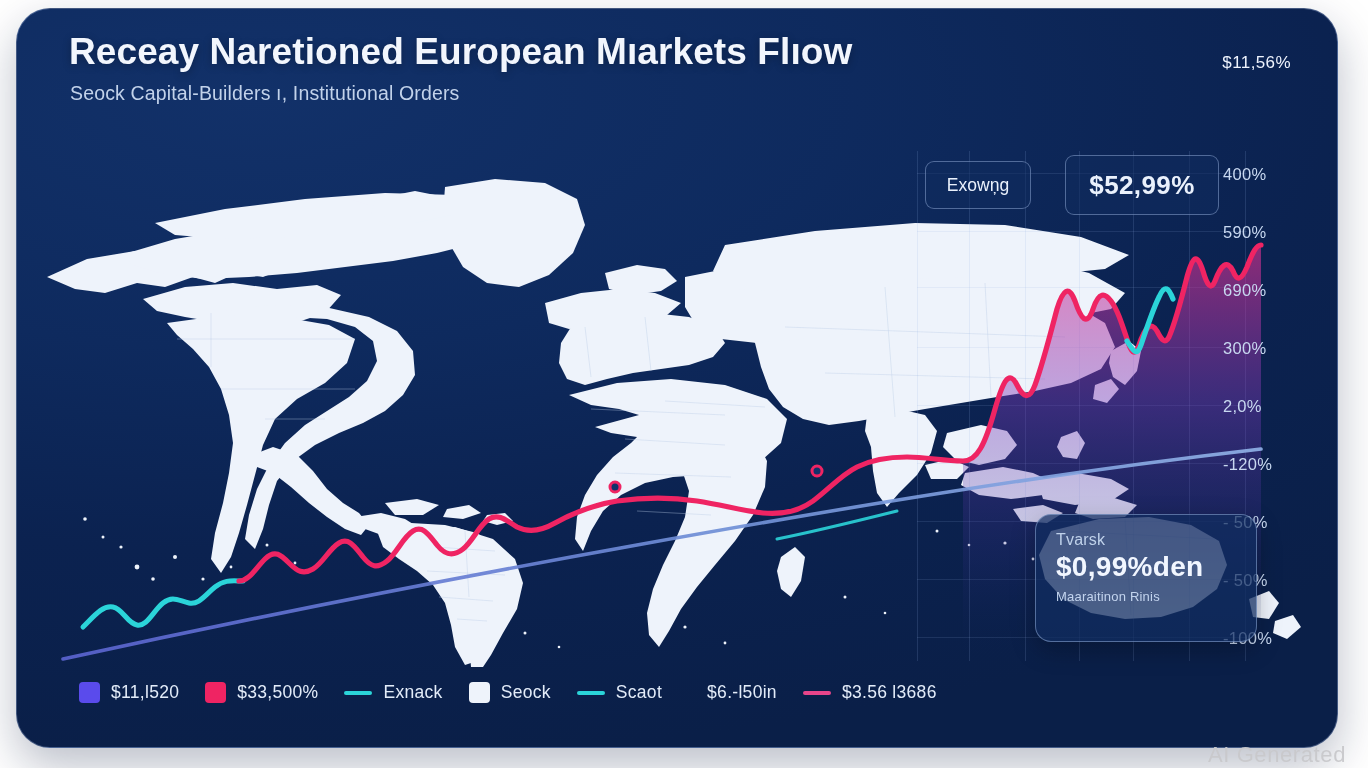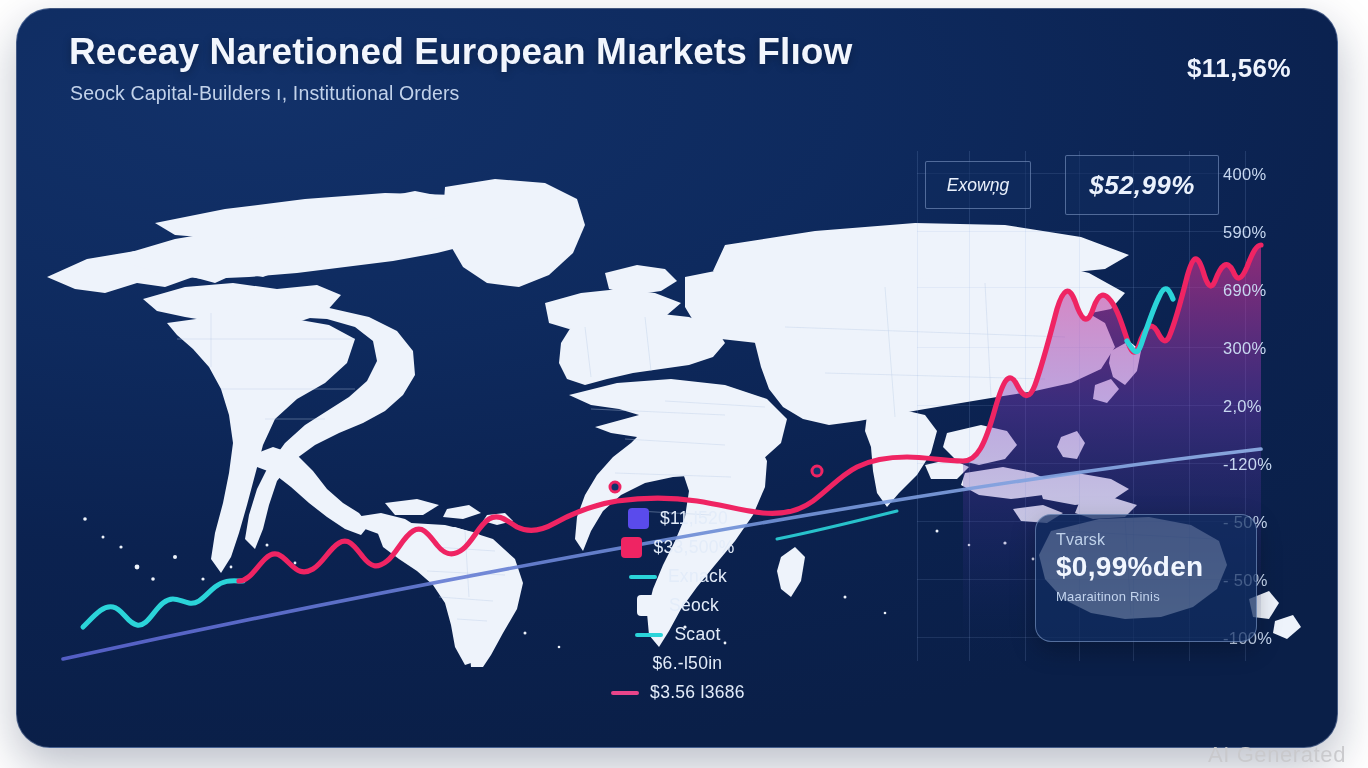--- a/index.html
+++ b/index.html
@@ -43,28 +43,28 @@
   .title{
     font-size:37px;font-weight:700;color:#f2f6fd;letter-spacing:.1px;
     line-height:1.16;margin:0;text-shadow:0 2px 8px rgba(0,0,0,.28);
   }
   .subtitle{
     margin:8px 0 0 1px;font-size:19.5px;font-weight:400;color:#c2d2ea;
     letter-spacing:.15px;
   }
   .kpi-top{
     position:absolute;right:46px;top:44px;
-    font-size:26px;font-weight:700;color:#eef3fd;letter-spacing:.4px;
+    font-size:17px;font-weight:400;color:#eef3fd;letter-spacing:.4px;
   }
 
   
   .chip{
     position:absolute;display:flex;align-items:center;justify-content:center;
-    border:1px solid rgba(175,200,240,.42);border-radius:2px;
-    background:rgba(16,44,95,.55);color:#eaf1fc;font-style:italic;
+    border:1px solid rgba(175,200,240,.42);border-radius:9px;
+    background:rgba(16,44,95,.55);color:#eaf1fc;
   }
   .chip-label{left:908px;top:152px;width:104px;height:46px;font-size:17.5px;font-weight:400;}
   .chip-value{left:1048px;top:146px;width:152px;height:58px;font-size:26px;font-weight:700;letter-spacing:.4px;}
 
   
   .axis{position:absolute;right:22px;top:148px;width:92px;}
   .axis .tick{
     position:absolute;right:0;width:92px;text-align:left;
     font-size:16.5px;color:#c8d8f0;letter-spacing:.3px;white-space:nowrap;
   }
@@ -77,21 +77,21 @@
     padding:14px 20px;box-sizing:border-box;
     box-shadow:0 8px 24px rgba(0,0,0,.25);
   }
   .tt-head{font-size:16px;color:#bfd1ea;margin:2px 0 3px;letter-spacing:.2px;}
   .tt-value{font-size:28px;font-weight:700;color:#f1f6ff;letter-spacing:.3px;line-height:1.1;}
   .tt-sub{font-size:13px;color:#c3d4ee;margin-top:6px;letter-spacing:.2px;}
 
   
   .legend{
     position:absolute;left:62px;bottom:44px;right:60px;
-    display:flex;align-items:center;gap:8px;flex-wrap:nowrap;flex-direction:column;
+    display:flex;align-items:flex-end;gap:26px;flex-wrap:nowrap;
   }
   .lg{display:flex;align-items:center;gap:11px;white-space:nowrap;}
   .sw-box{width:21px;height:21px;border-radius:4px;display:inline-block;}
   .sw-line{width:28px;height:4px;border-radius:3px;display:inline-block;}
   .lg-text{font-size:17.5px;color:#e3ecf9;letter-spacing:.3px;}
   .lg-gap{width:8px;}
 
   
   .watermark{
     position:absolute;right:22px;bottom:0;

